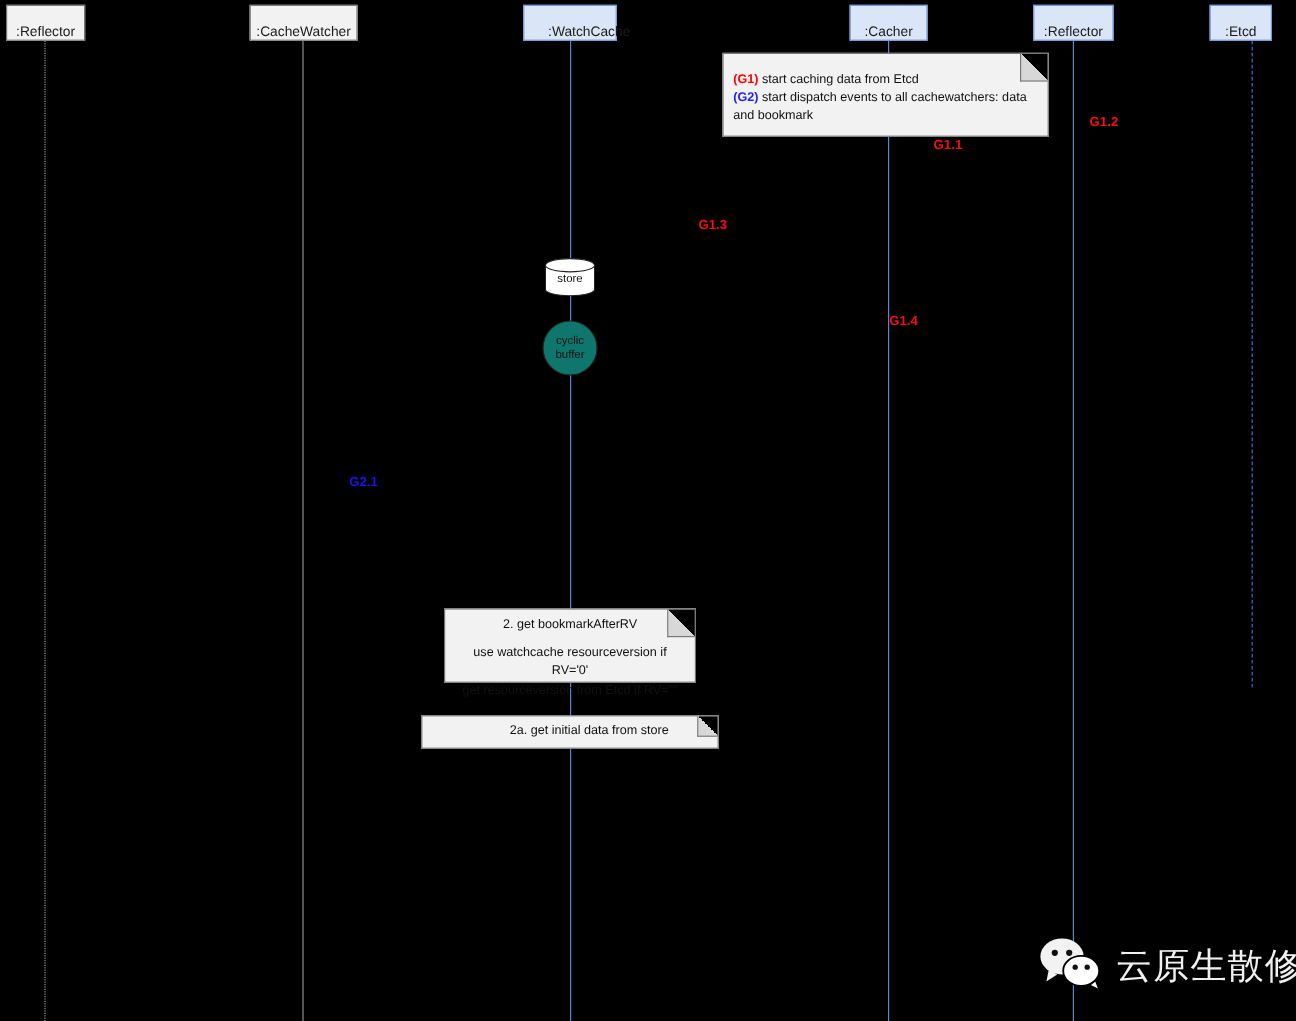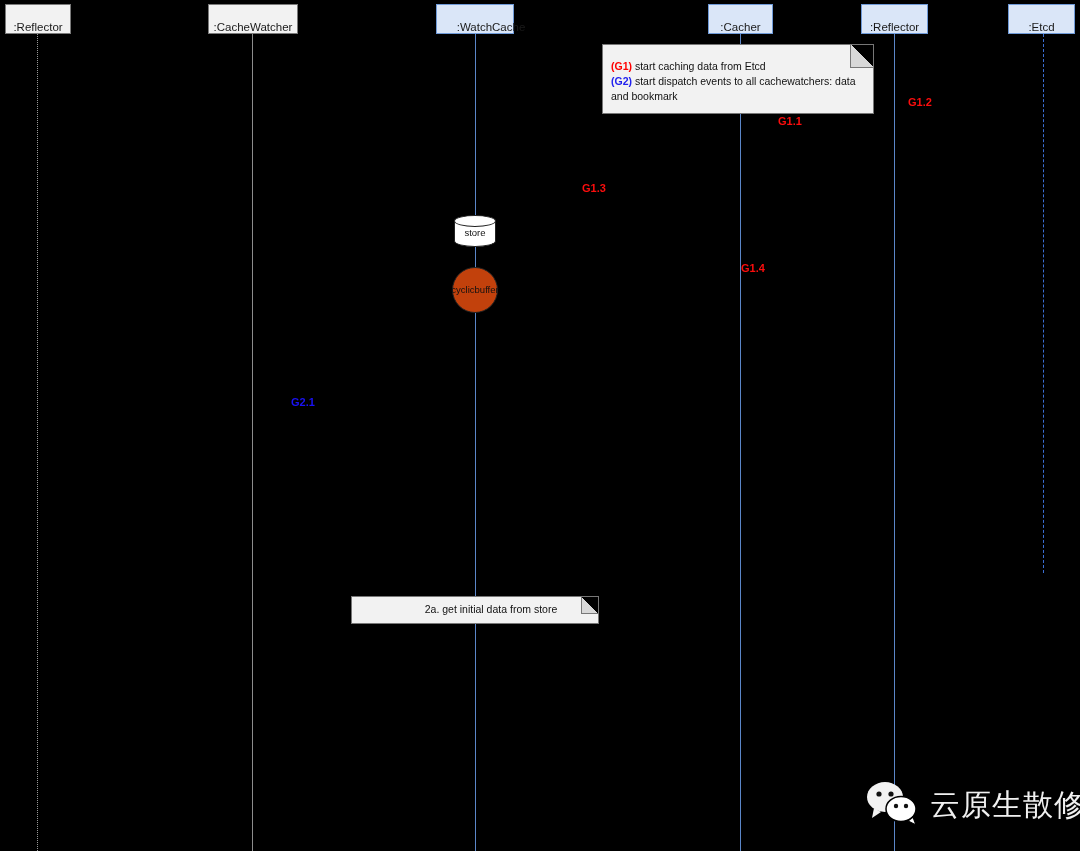--- a/index.html
+++ b/index.html
@@ -121,23 +121,23 @@
     color: #111;
   }
 
   
   .buffer {
     position: absolute;
     width: 46px; height: 46px;
     box-sizing: border-box;
     border: 1px solid #222;
     border-radius: 50%;
-    background: #c2410c;
+    background: #0f766e;
     display: flex;
-    flex-direction: row;
+    flex-direction: column;
     align-items: center;
     justify-content: center;
     font-size: 9.5px;
     color: #111;
     line-height: 1.2;
   }
 
   
   .watermark {
     position: absolute;
@@ -170,29 +170,38 @@
     </div>
     <div class="lifeline ll-solid-blue" style="left: 740px; top: 34px; height: 817px;"></div>
     <div class="actor-box actor-blue" style="left: 708px; top: 4px; width: 65px;">
       <span>:Cacher</span>
     </div>
     <div class="lifeline ll-solid-blue" style="left: 894px; top: 34px; height: 817px;"></div>
     <div class="actor-box actor-blue" style="left: 861px; top: 4px; width: 67px;">
       <span>:Reflector</span>
     </div>
     <div class="lifeline ll-dashed-blue" style="left: 1043px; top: 34px; height: 539px;"></div>
-    <div class="actor-box actor-blue" style="left: 1008px; top: 4px; width: 67px;">
+    <div class="actor-box actor-blue" style="left: 1008px; top: 4px; width: 52px;">
       <span>:Etcd</span>
     </div>
     <div class="note" style="left: 602px; top: 44px; width: 272px; height: 70px;">
       <div class="fold big"></div>
       <div class="note-body">
         <div class="note-gap"></div>
         <div><span style="color: rgb(255, 0, 0); font-weight: bold;">(G1)</span><span> start caching data from Etcd</span></div>
         <div><span style="color: rgb(34, 34, 238); font-weight: bold;">(G2)</span><span> start dispatch events to all cachewatchers: data and bookmark</span></div>
+      </div>
+    </div>
+    <div class="note" style="left: 370px; top: 507px; width: 210px; height: 62px;">
+      <div class="fold big"></div>
+      <div class="note-body note-center">
+        <div class="note-title">2. get bookmarkAfterRV</div>
+        <div class="note-gap"></div>
+        <div><span>use watchcache resourceversion if RV='0'</span></div>
+        <div><span>get resourceversion from Etcd if RV=""</span></div>
       </div>
     </div>
     <div class="note" style="left: 351px; top: 596px; width: 248px; height: 28px; padding-left: 32px;">
       <div class="fold"></div>
       <div class="note-body note-center">
         <div class="note-title">2a. get initial data from store</div>
       </div>
     </div>
     <div class="marker red" style="left: 908px; top: 97px;">G1.2</div>
     <div class="marker red" style="left: 778px; top: 116px;">G1.1</div>

